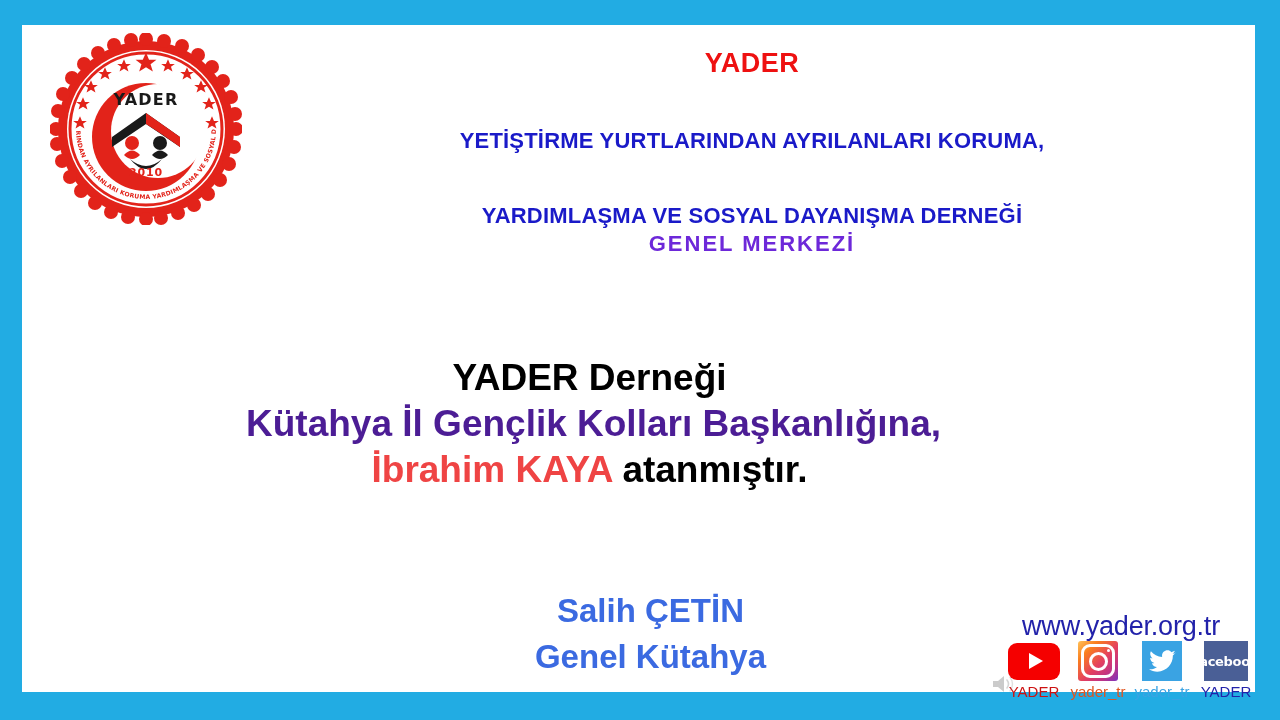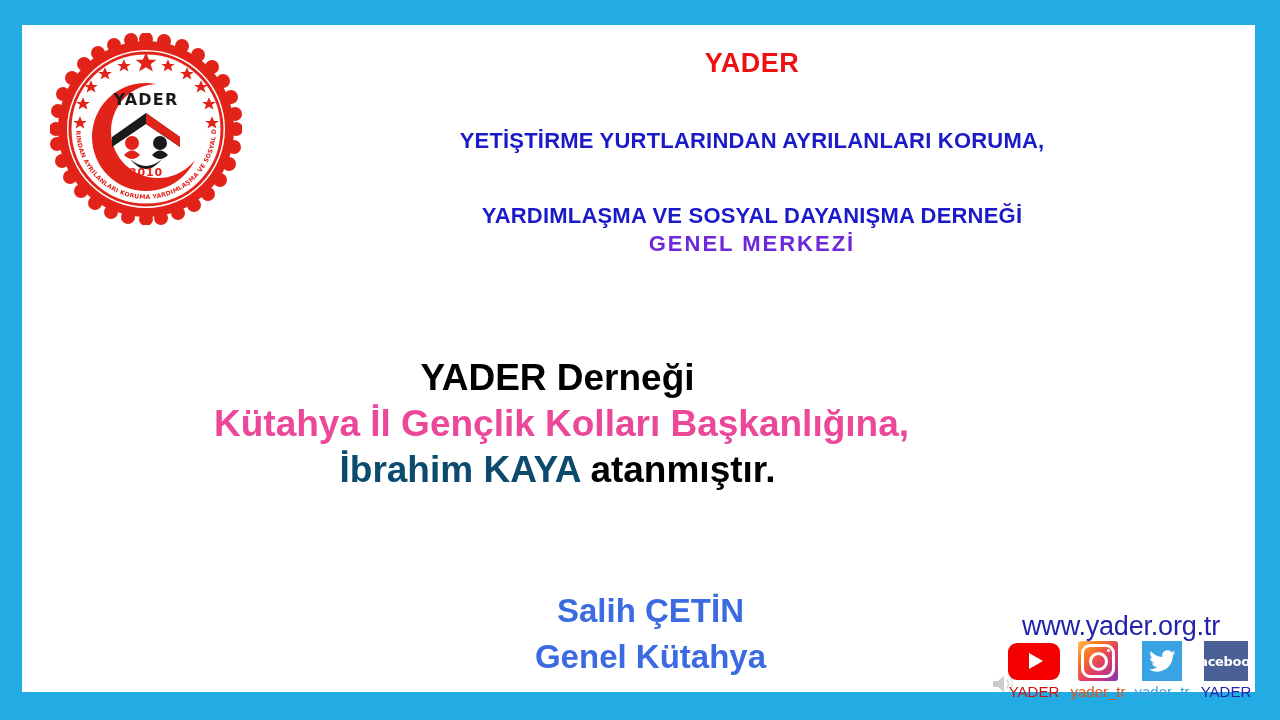--- a/index.html
+++ b/index.html
@@ -80,30 +80,31 @@
     letter-spacing: 2px;
   }
 
   
   #message {
     position: absolute;
     left: 0;
     top: 330px;
     width: 1071px;
     text-align: center;
+    padding-left: 32px;
   }
   .msg-line {
     font-size: 37px;
     font-weight: bold;
     line-height: 46px;
     color: #000000;
     white-space: nowrap;
   }
-  .msg-red { color: #ec4899; margin-left: 8px; }
-  .red-seg { color: #0c4a6e; }
+  .msg-red { color: #4c1d95; margin-left: 8px; }
+  .red-seg { color: #ef4444; }
   .black-seg { color: #000000; }
 
   
   #signature {
     position: absolute;
     left: 12px;
     top: 563px;
     width: 1233px;
     text-align: center;
   }

